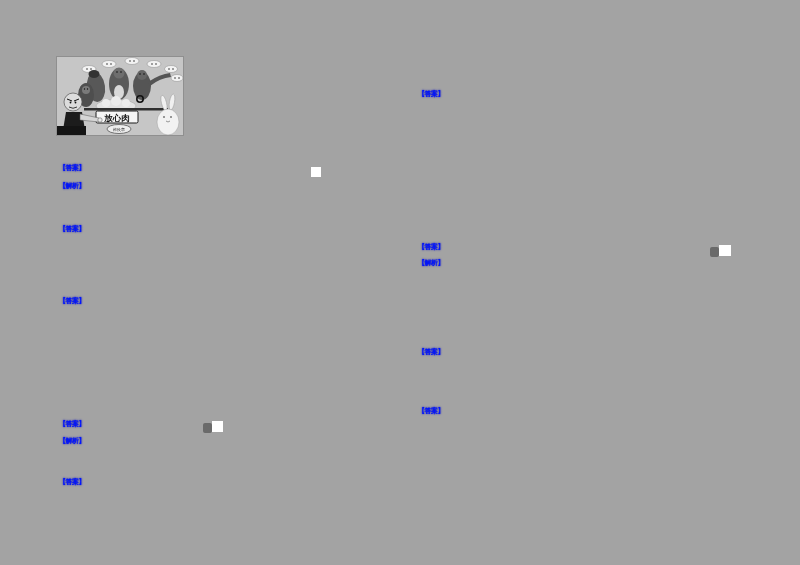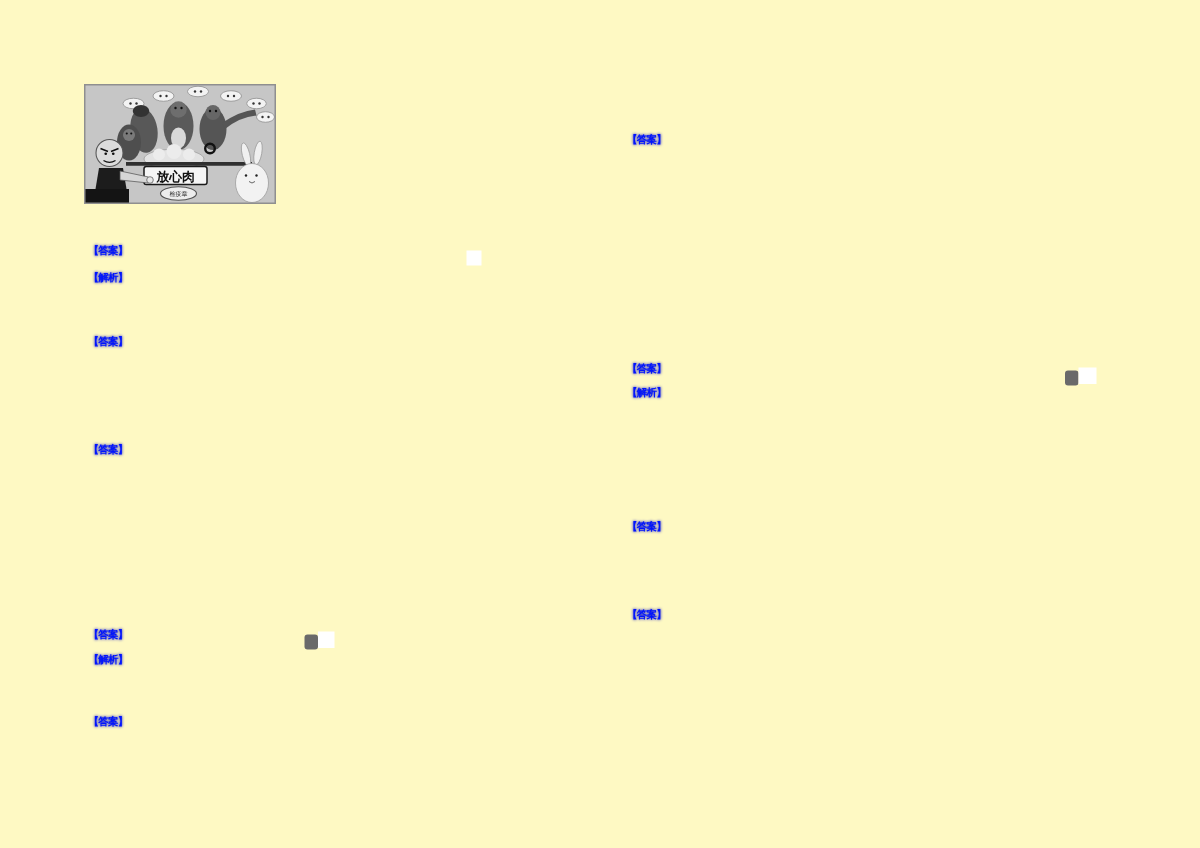--- a/index.html
+++ b/index.html
@@ -1,19 +1,19 @@
 <!DOCTYPE html>
 <html><head>
 <meta charset="utf-8">
 <style>
   html,body{margin:0;padding:0;background:#000;}
   .page{
     position:relative;
     width:800px;height:565px;
-    background:#fef9c3;
+    background:#a3a3a3;
     overflow:hidden;
     font-family:"Liberation Sans", sans-serif;
     text-align:right;
   }
   
   .cartoon{
     position:absolute;left:56px;top:56px;width:128px;height:80px;
     background:#c6c6c6;
   }
   .cartoon svg{display:block;width:128px;height:80px;}

